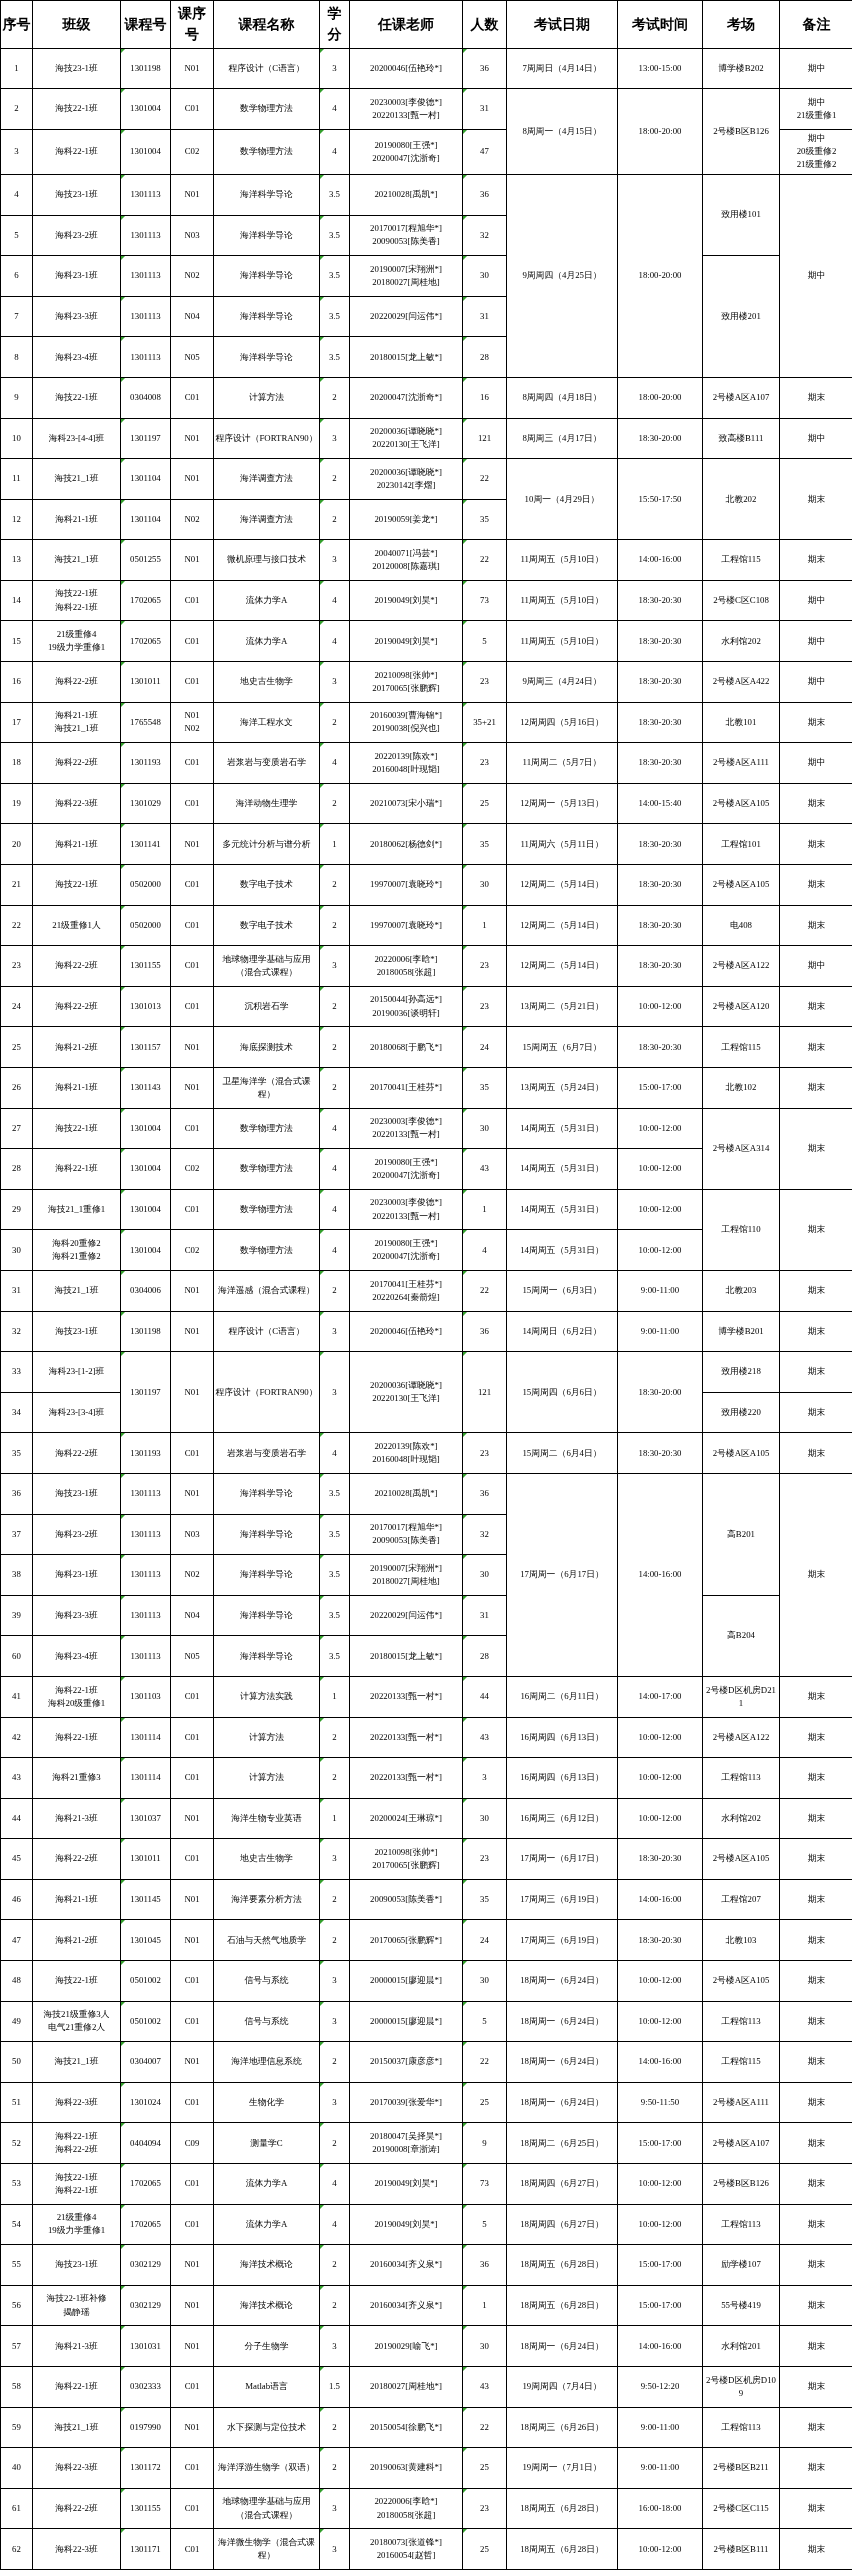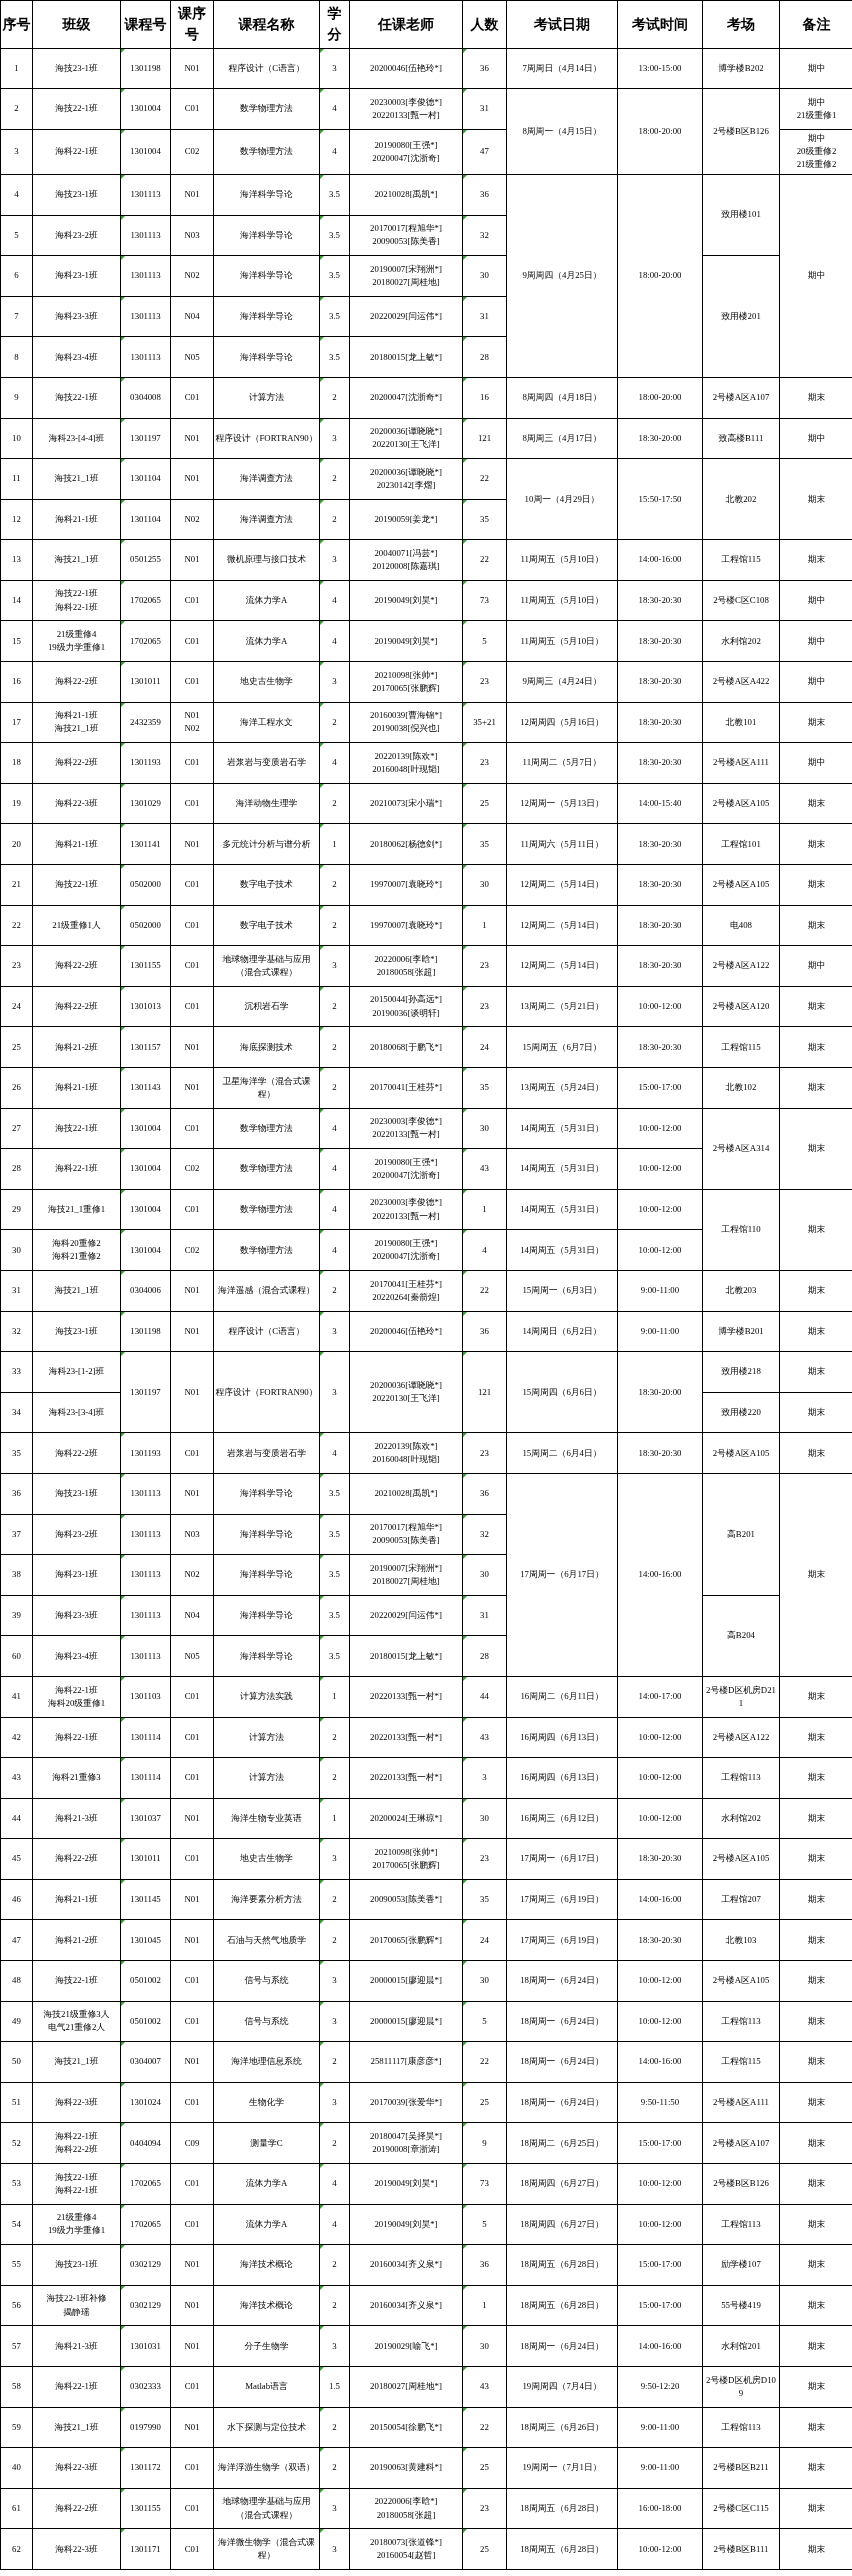--- a/index.html
+++ b/index.html
@@ -291,21 +291,21 @@
           <td class="mk">23</td>
           <td>9周周三（4月24日）</td>
           <td>18:30-20:30</td>
           <td>2号楼A区A422</td>
           <td>期中</td>
         </tr>
         <tr>
           <td>17</td>
           <td>海科21-1班
 海技21_1班</td>
-          <td class="mk">2432359</td>
+          <td class="mk">1765548</td>
           <td>N01
 N02</td>
           <td>海洋工程水文</td>
           <td class="mk">2</td>
           <td>20160039[曹海锦*]
 20190038[倪兴也]</td>
           <td class="mk">35+21</td>
           <td>12周周四（5月16日）</td>
           <td>18:30-20:30</td>
           <td>北教101</td>
@@ -748,21 +748,21 @@
           <td>工程馆113</td>
           <td>期末</td>
         </tr>
         <tr>
           <td>50</td>
           <td>海技21_1班</td>
           <td class="mk">0304007</td>
           <td>N01</td>
           <td>海洋地理信息系统</td>
           <td class="mk">2</td>
-          <td>25811117[康彦彦*]</td>
+          <td>20150037[康彦彦*]</td>
           <td class="mk">22</td>
           <td>18周周一（6月24日）</td>
           <td>14:00-16:00</td>
           <td>工程馆115</td>
           <td>期末</td>
         </tr>
         <tr>
           <td>51</td>
           <td>海科22-3班</td>
           <td class="mk">1301024</td>

